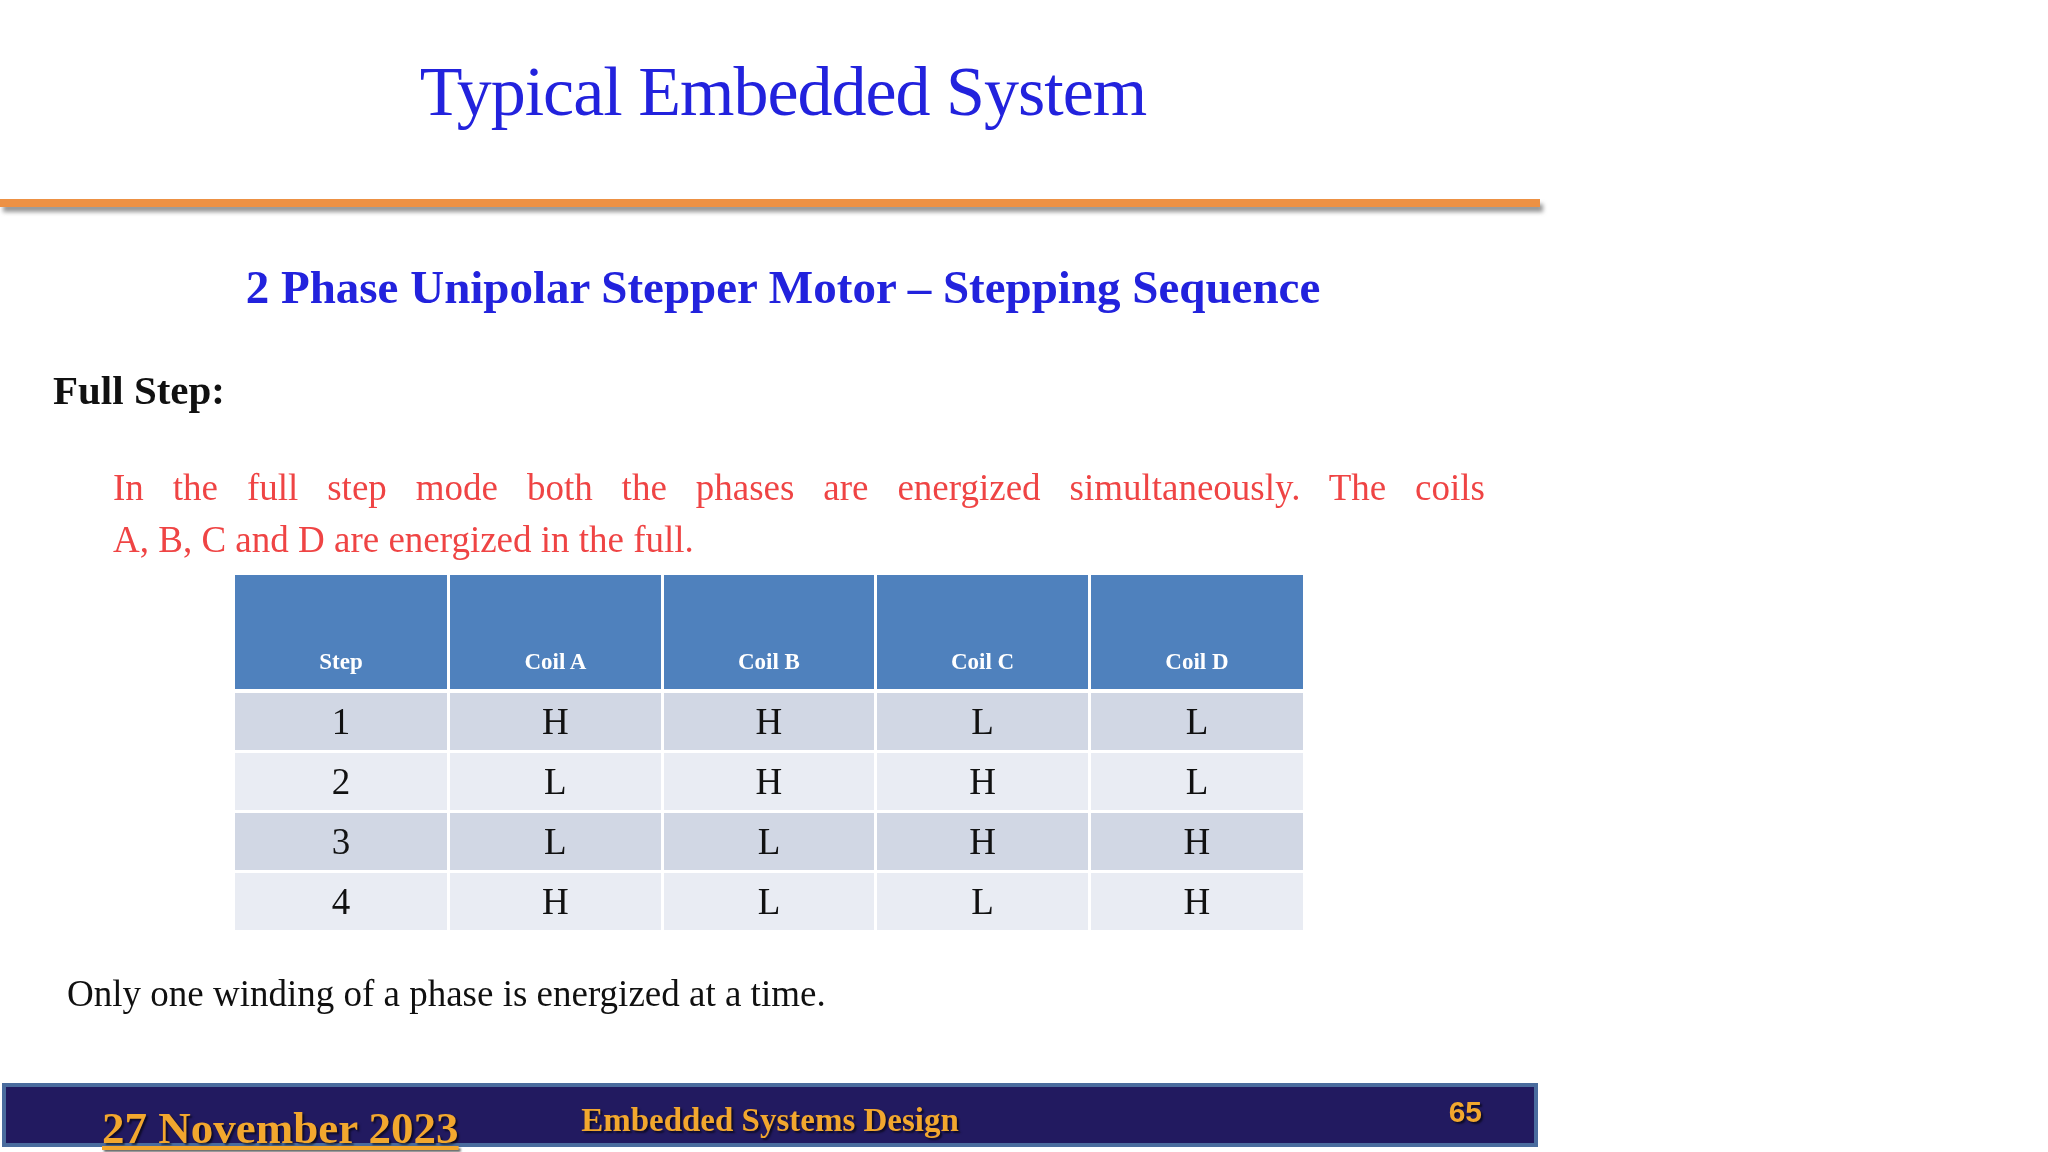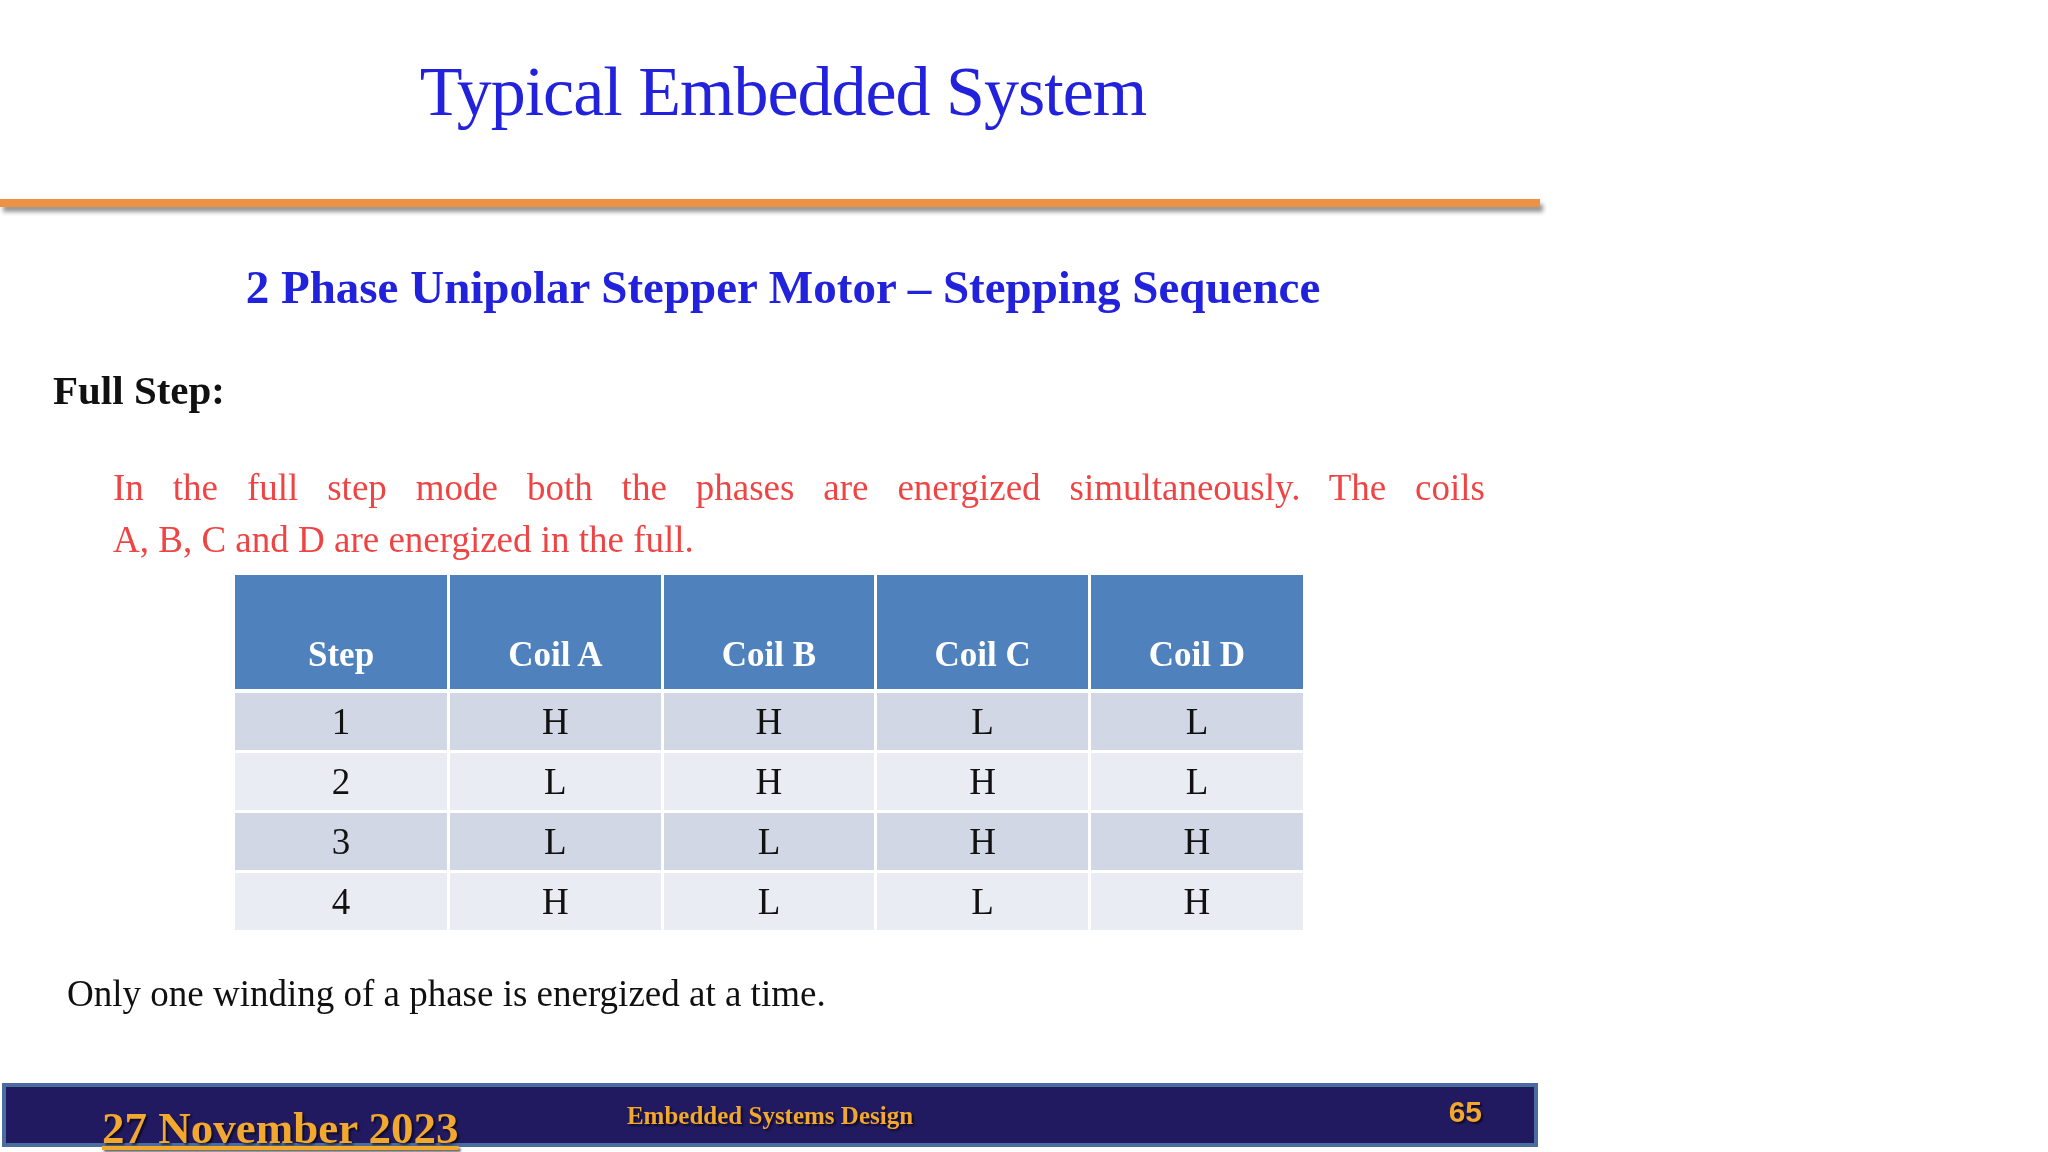--- a/index.html
+++ b/index.html
@@ -66,21 +66,21 @@
     position: absolute;
     left: 235px; top: 575px;
     width: 1068px;
     border-collapse: collapse;
     table-layout: fixed;
   }
   table.steps th {
     background: var(--table-header-bg);
     color: #ffffff;
     font-weight: bold;
-    font-size: 35px;
+    font-size: 23px;
     height: 100px;
     vertical-align: bottom;
     padding: 0 0 14px 0;
     text-align: center;
     border-right: 3px solid #ffffff;
     border-bottom: 4px solid #ffffff;
   }
   table.steps th:last-child { border-right: none; margin-left: 34px; }
   table.steps td {
     font-size: 37px;
@@ -118,21 +118,21 @@
     font-size: 45px;
     font-weight: bold;
     color: var(--footer-text);
     text-shadow: 2px 2px 2px rgba(0,0,0,0.6);
     text-decoration: underline;
   }
   .footer .course {
     position: absolute;
     left: 0; right: 0; top: 15px;
     text-align: center;
-    font-size: 25px;
+    font-size: 33px;
     font-weight: bold;
     color: var(--footer-text);
     text-shadow: 2px 2px 2px rgba(0,0,0,0.6);
   }
   .footer .page {
     position: absolute;
     right: 52px; top: 8px;
     font-family: "Liberation Sans", "DejaVu Sans", sans-serif;
     font-size: 30px;
     font-weight: bold;

